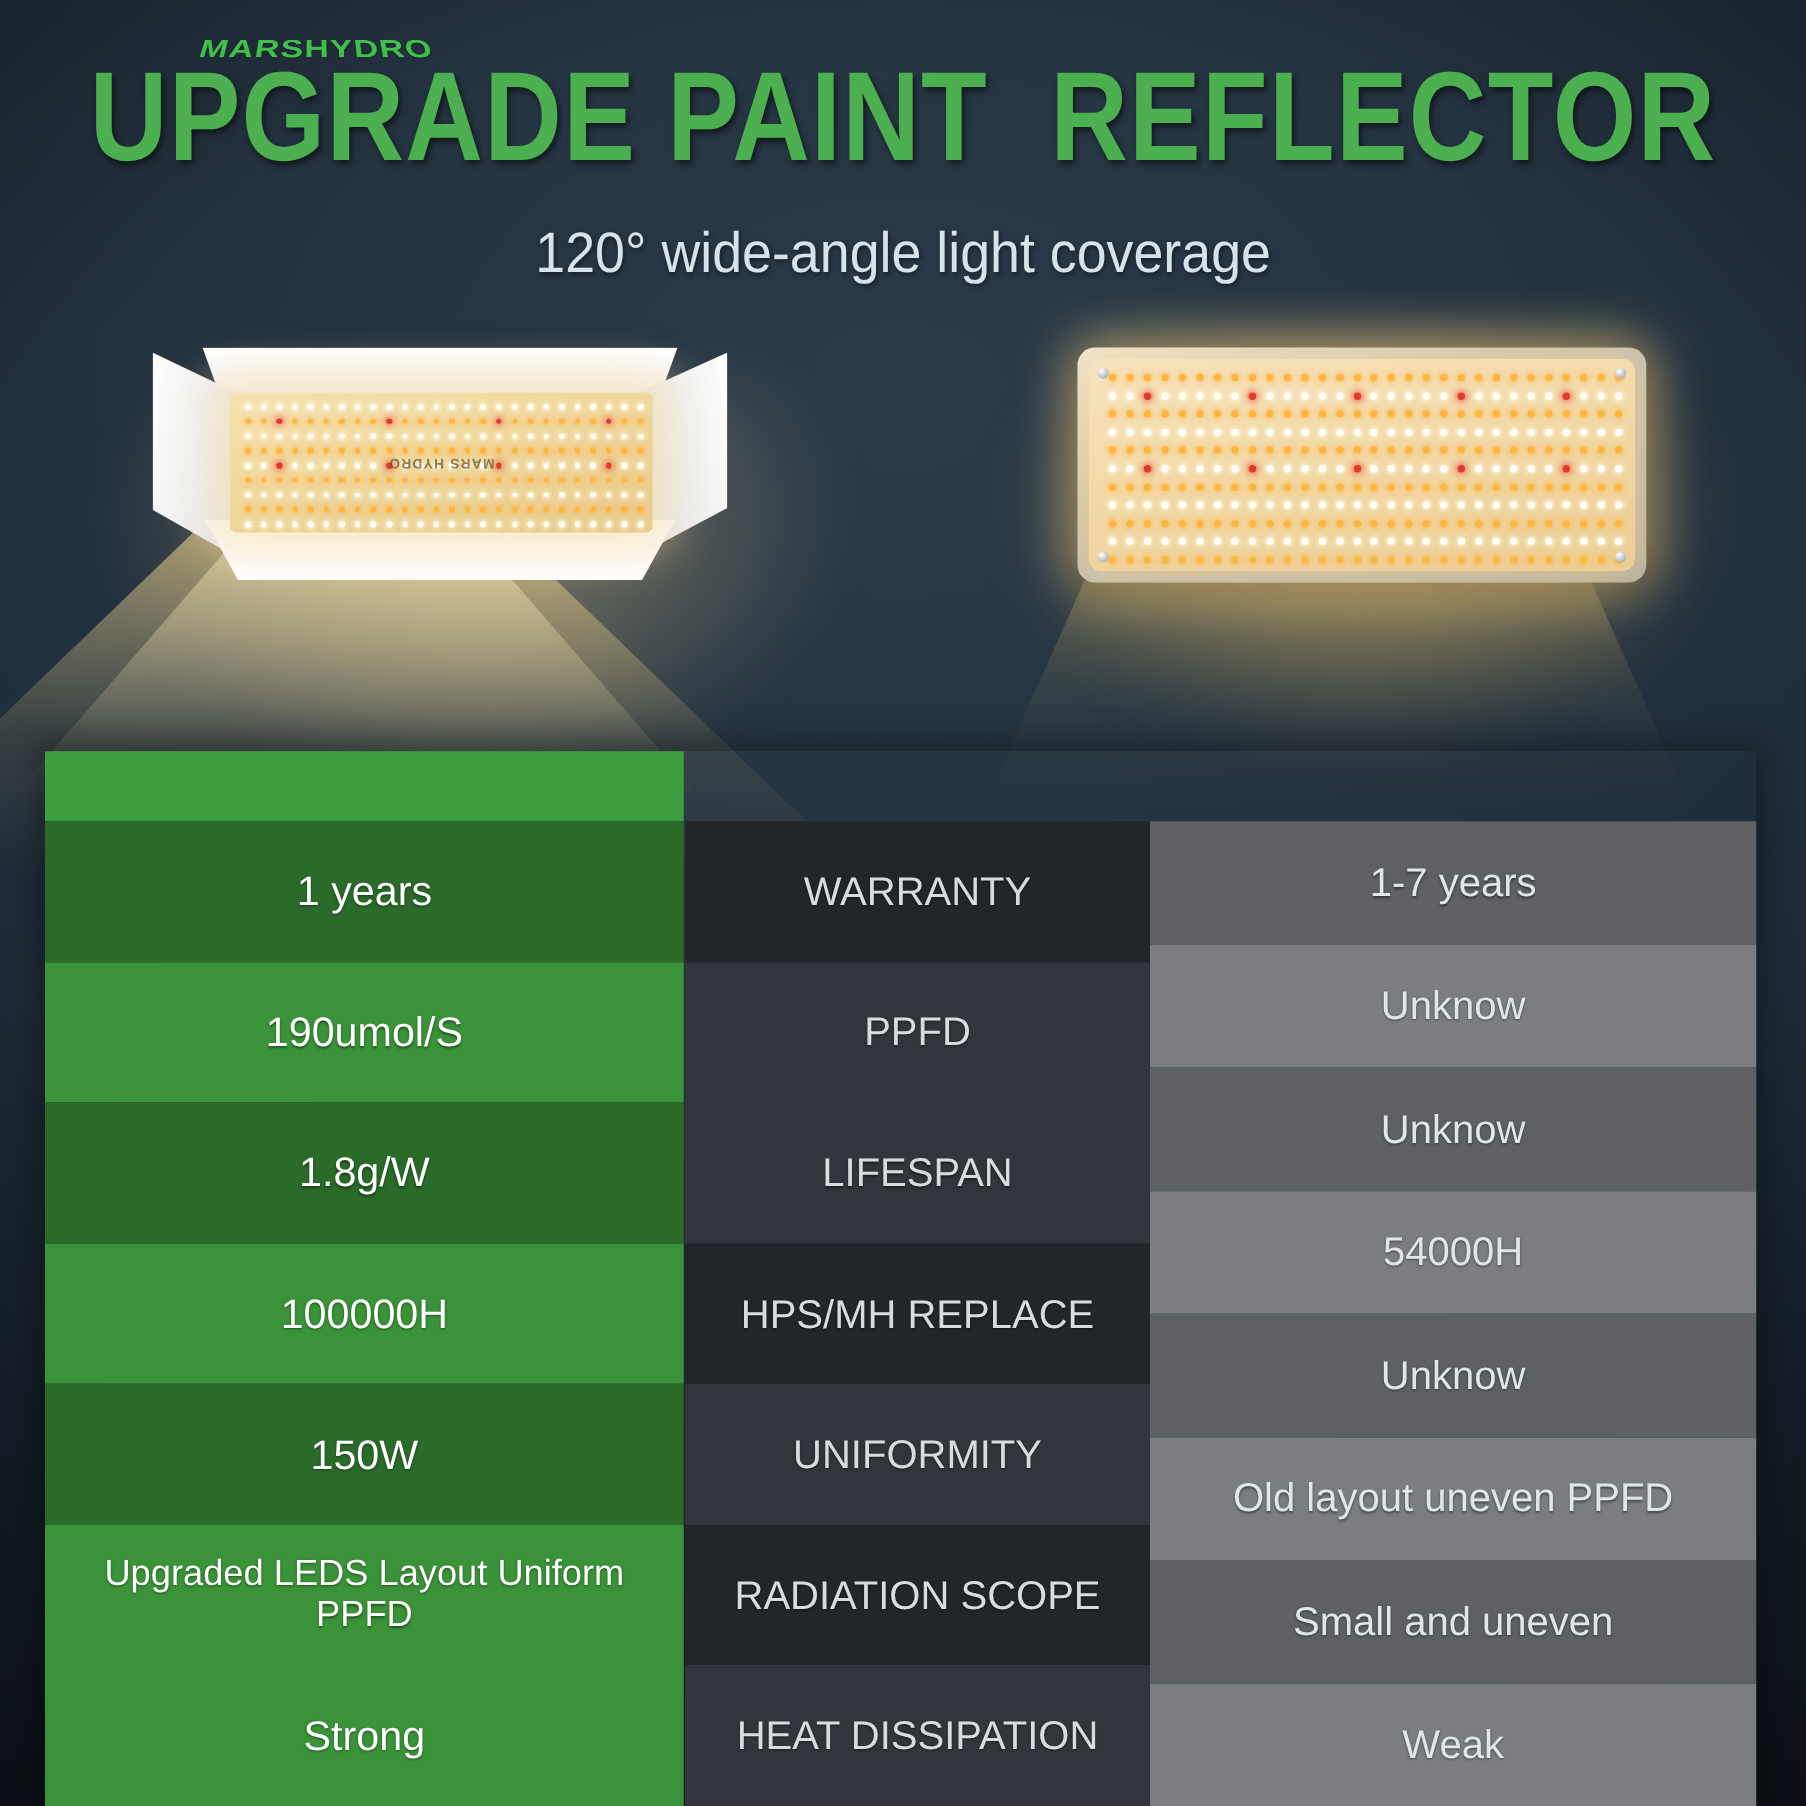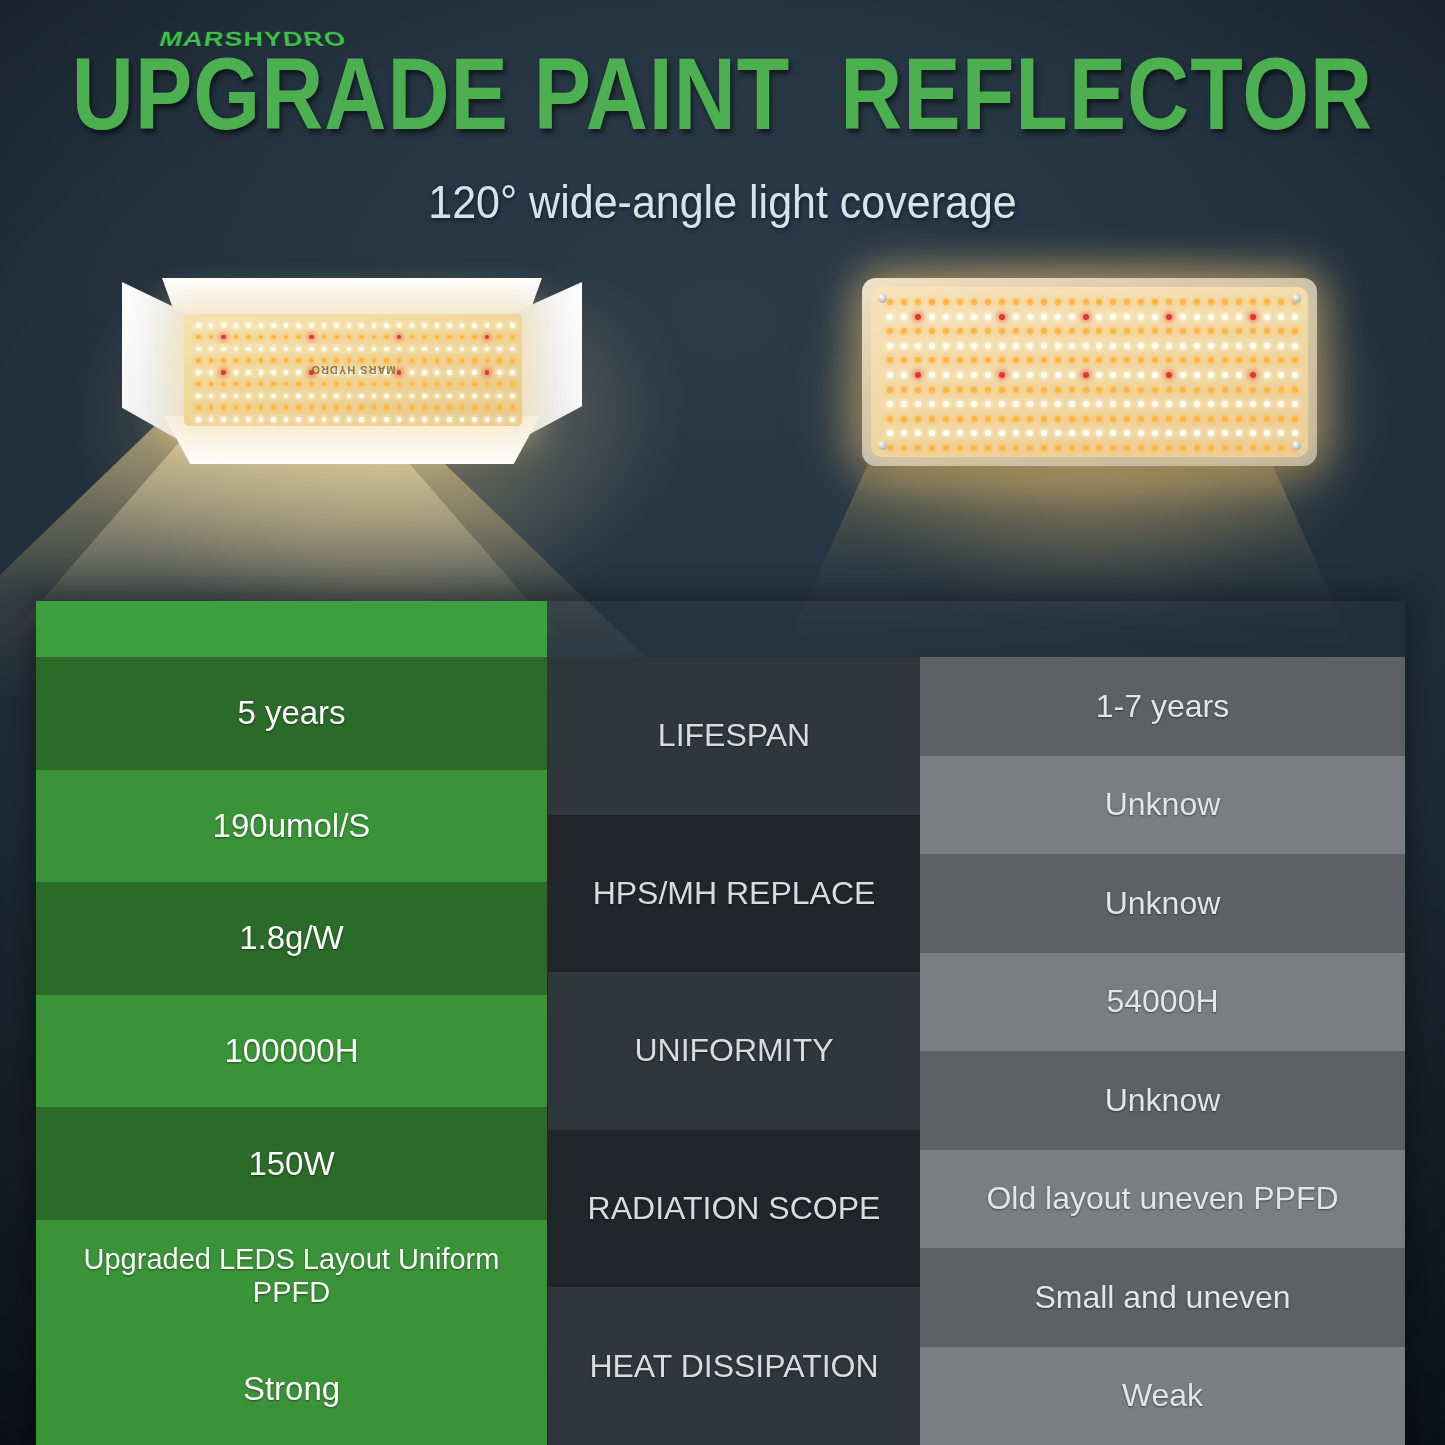--- a/index.html
+++ b/index.html
@@ -777,30 +777,32 @@
   </div>
   <div class="screw" style="left:16px;  top:16px;"></div>
   <div class="screw" style="right:16px; top:16px;"></div>
   <div class="screw" style="left:16px;  bottom:16px;"></div>
   <div class="screw" style="right:16px; bottom:16px;"></div>
 </div>
 
 <div id="table">
   <div class="col" id="col-ours">
     <div class="head-cell" id="head-ours"></div>
-  <div class="cell odd">5 years</div>
+  <div class="cell odd">1 years</div>
       <div class="cell even">190umol/S</div>
       <div class="cell odd">1.8g/W</div>
       <div class="cell even">100000H</div>
       <div class="cell odd">150W</div>
       <div class="cell even small">Upgraded LEDS Layout Uniform PPFD</div>
       <div class="cell even">Strong</div>
     </div>
   <div class="col" id="col-label">
     <div class="head-cell" id="head-label"></div>
+  <div class="cell odd">WARRANTY</div>
+      <div class="cell even">PPFD</div>
       <div class="cell even">LIFESPAN</div>
       <div class="cell odd">HPS/MH REPLACE</div>
       <div class="cell even">UNIFORMITY</div>
       <div class="cell odd">RADIATION SCOPE</div>
       <div class="cell even">HEAT DISSIPATION</div>
     </div>
   <div class="col" id="col-theirs">
     <div class="head-cell" id="head-theirs"></div>
   <div class="cell odd">1-7 years</div>
       <div class="cell even">Unknow</div>

